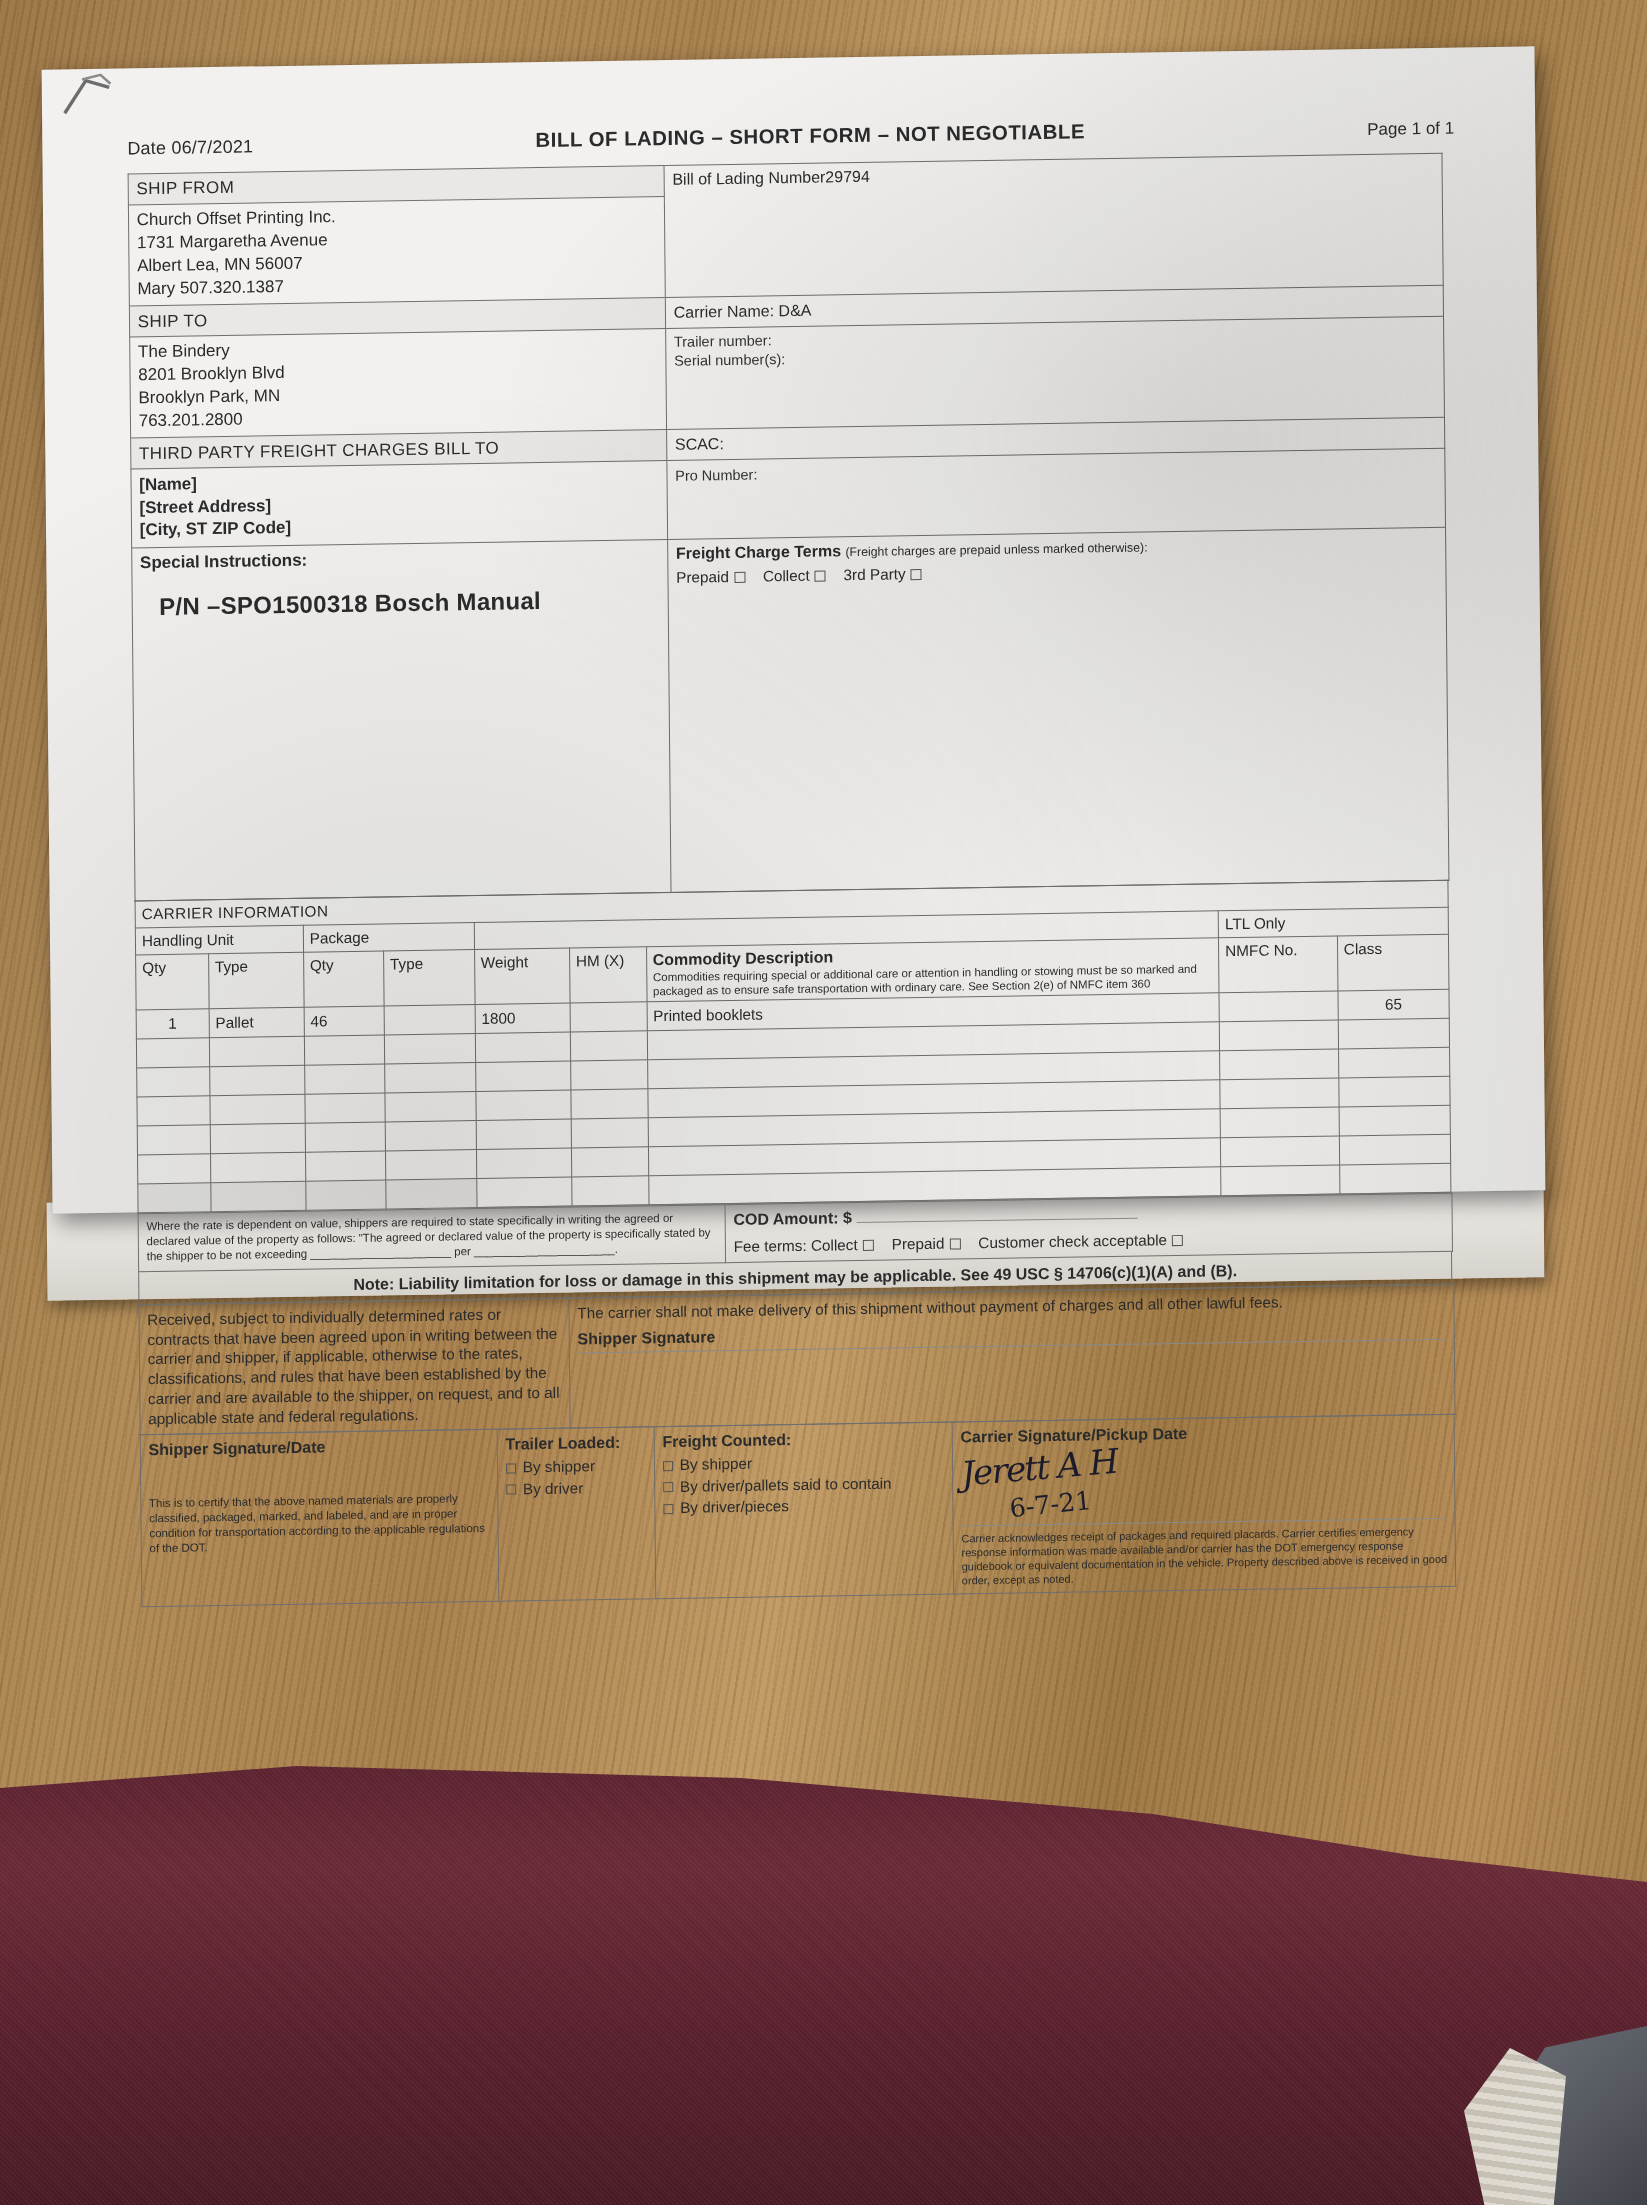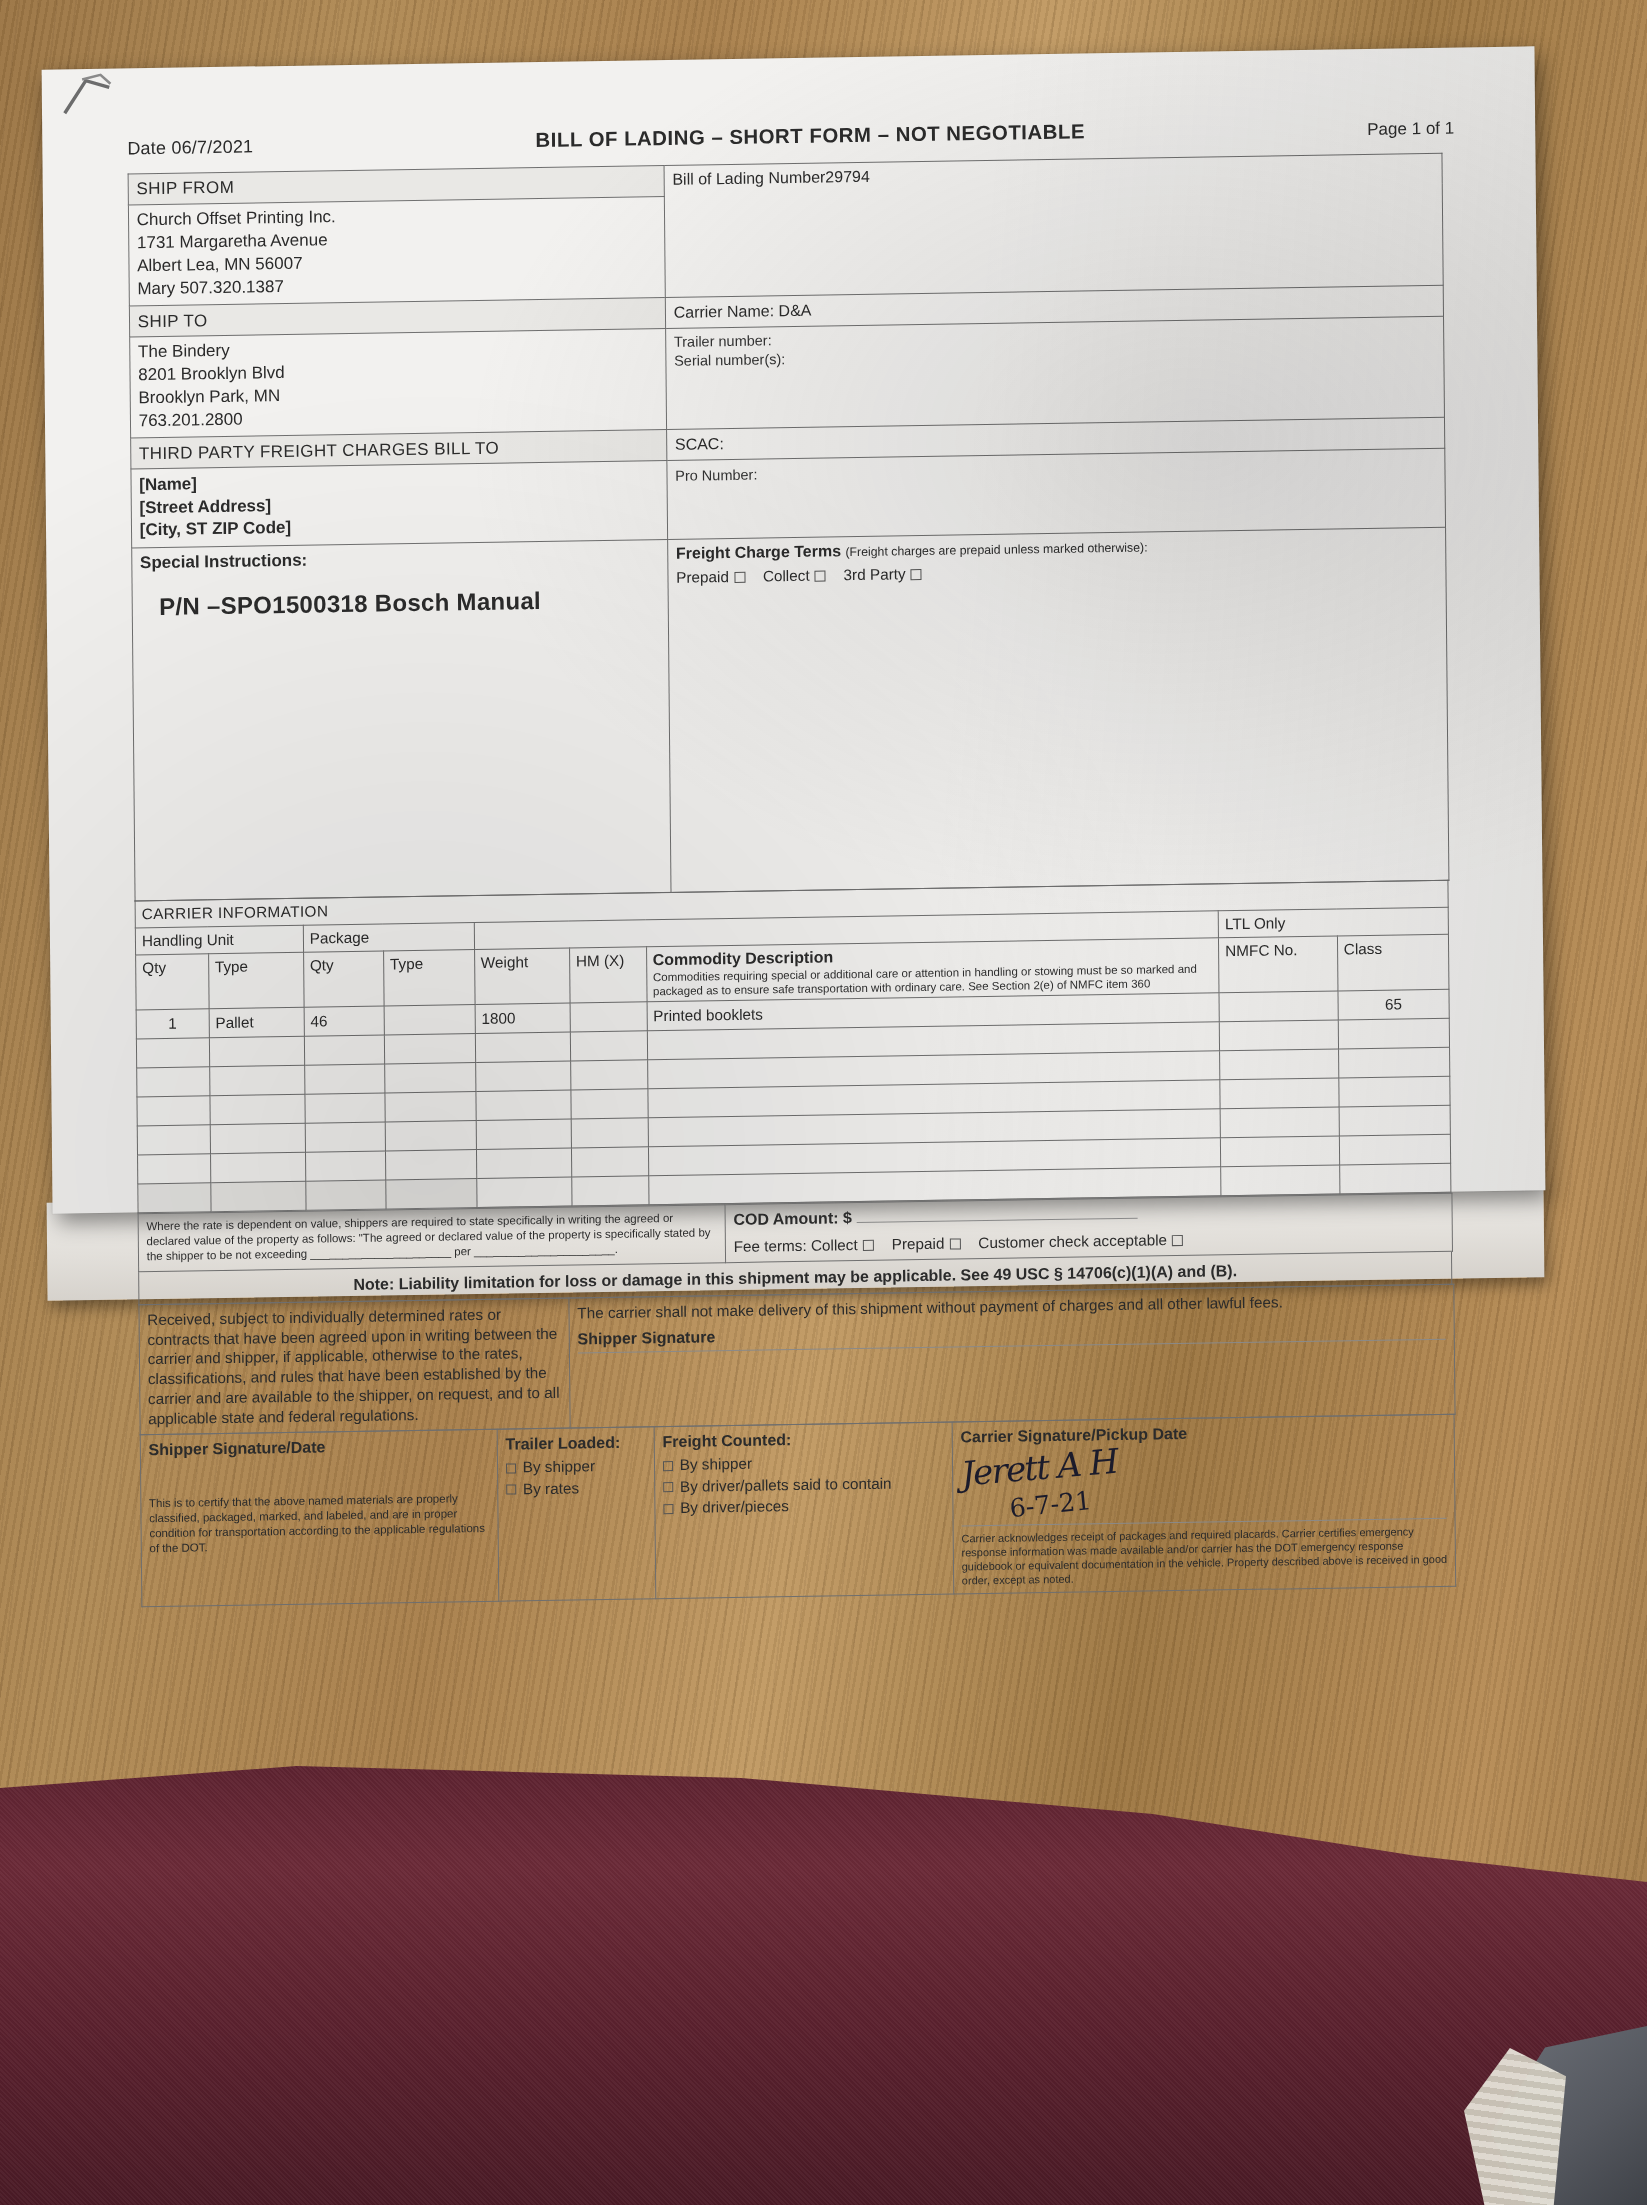--- a/index.html
+++ b/index.html
@@ -411,21 +411,21 @@
         <tbody>
             <tr>
           <td>
             <div class="siglab">Shipper Signature/Date</div>
             <div class="certtext">This is to certify that the above named materials are properly classified, packaged, marked, and labeled, and are in proper condition for transportation according to the applicable regulations of the DOT.</div>
           </td>
           <td>
             <div class="siglab">Trailer Loaded:</div>
             <div class="cklist">
               <div><span class="ckbox"></span><span>By shipper</span></div>
-              <div><span class="ckbox"></span><span>By rates</span></div>
+              <div><span class="ckbox"></span><span>By driver</span></div>
             </div>
           </td>
           <td>
             <div class="siglab">Freight Counted:</div>
             <div class="cklist">
               <div><span class="ckbox"></span><span>By shipper</span></div>
               <div><span class="ckbox"></span><span>By driver/pallets said to contain</span></div>
               <div><span class="ckbox"></span><span>By driver/pieces</span></div>
             </div>
           </td>

